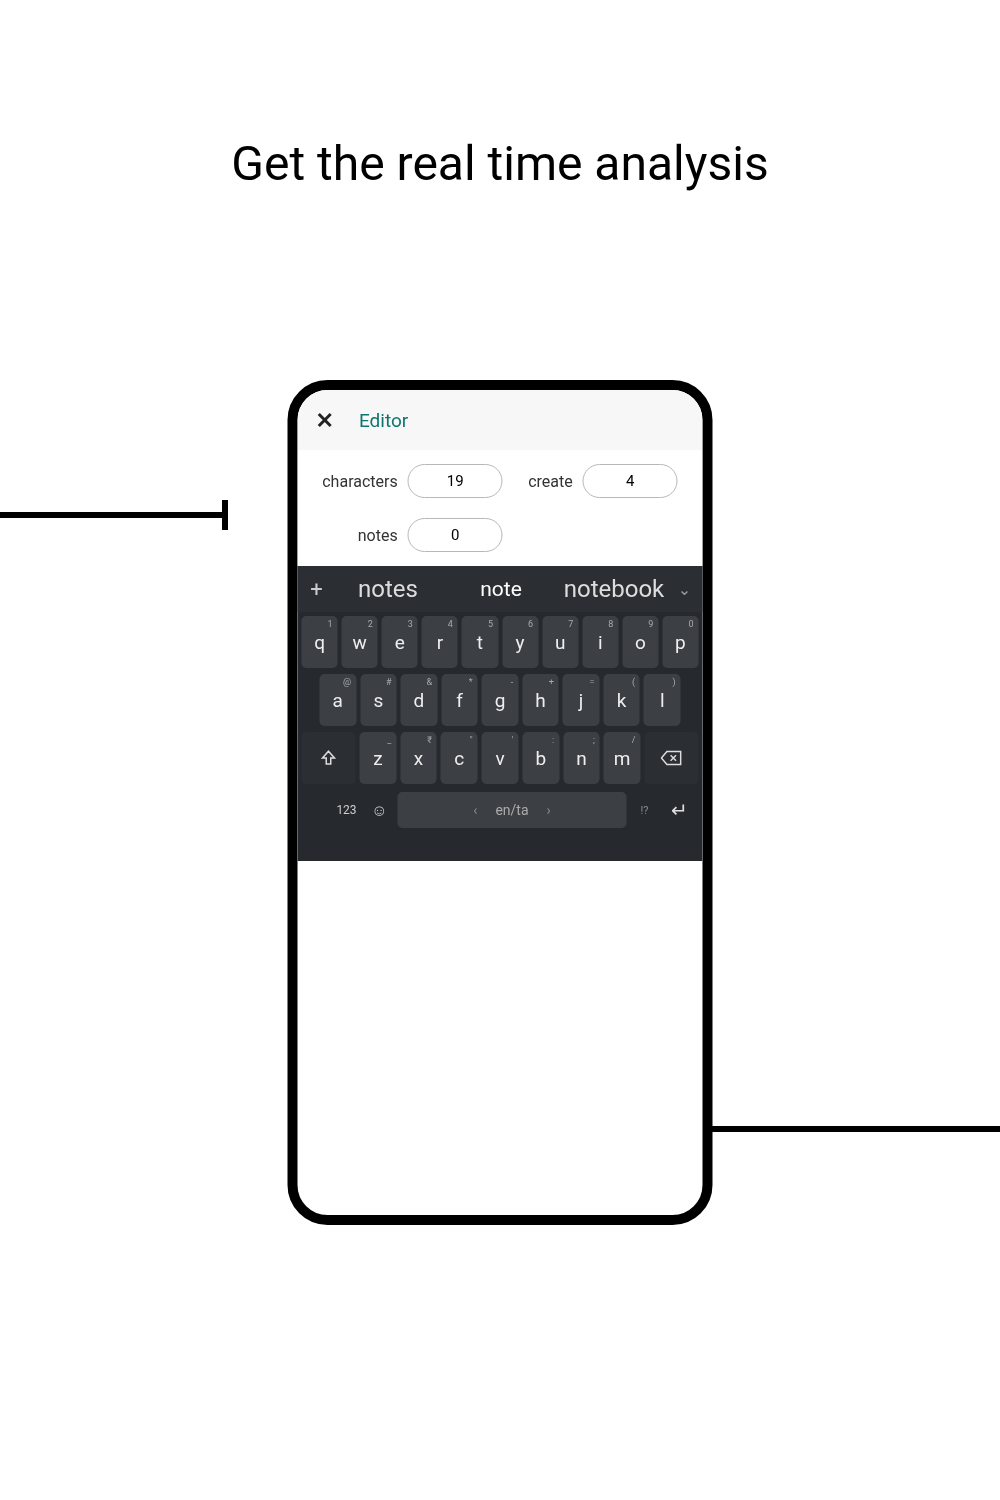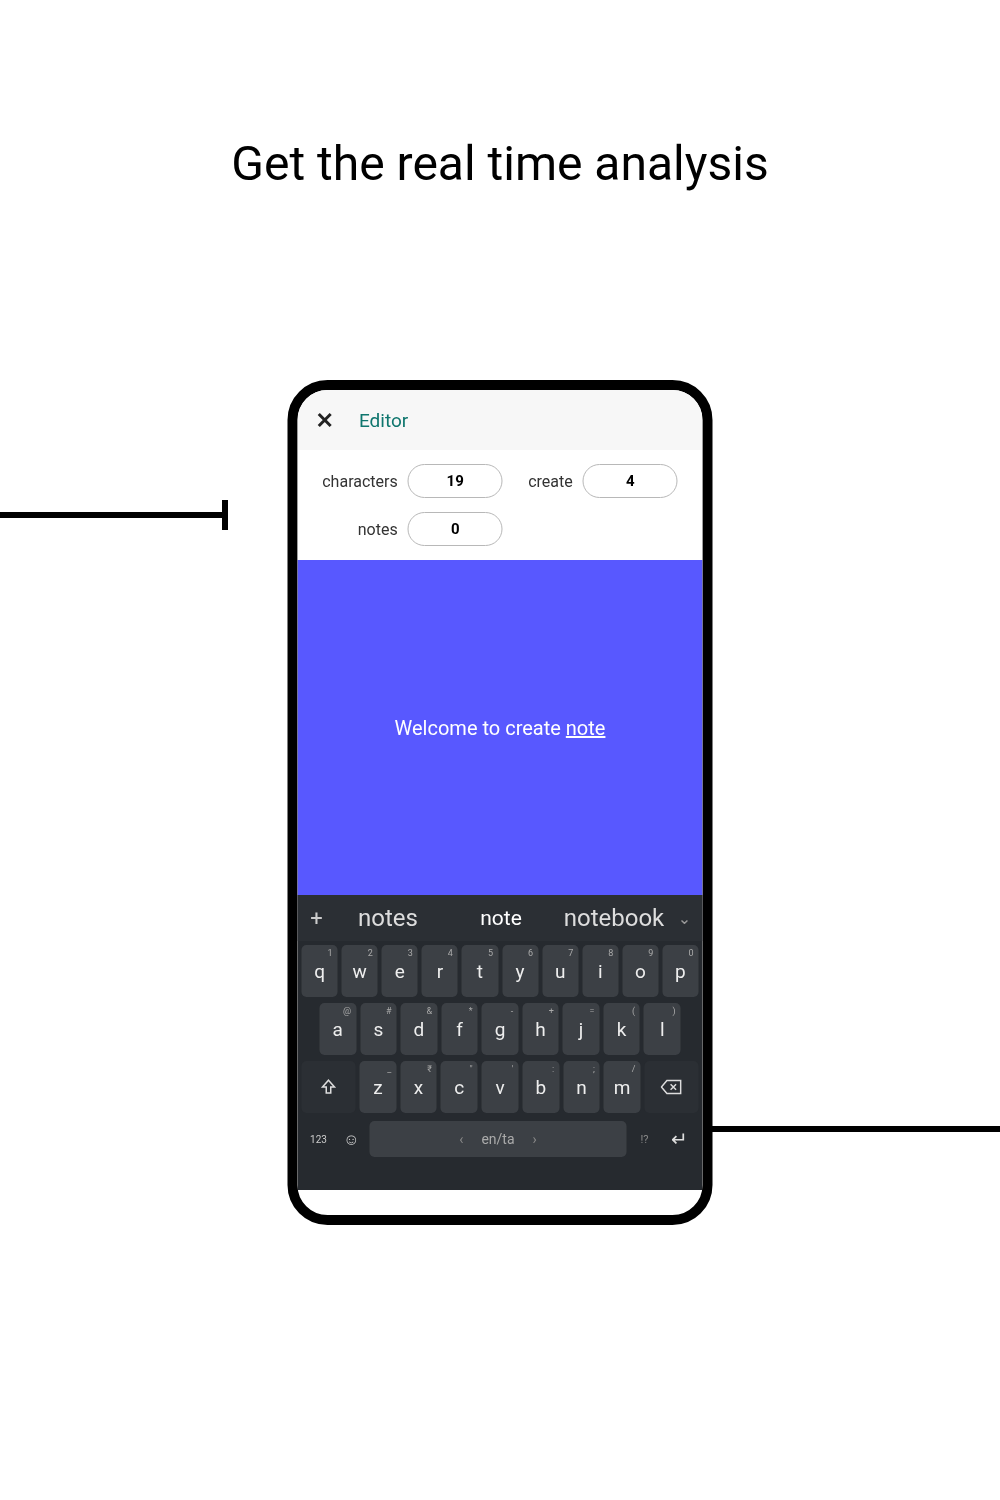--- a/index.html
+++ b/index.html
@@ -81,41 +81,40 @@
       cursor: pointer;
     }
     .header-title {
       font-size: 19px;
       color: #0f766e;
     }
     .stats {
       padding: 14px 12px;
       display: grid;
       grid-template-columns: auto auto auto auto;
-      row-gap: 14px;
+      row-gap: 20px;
       align-items: center;
       background: #fff;
     }
     .stat-label {
       font-size: 16px;
       color: #333;
       text-align: right;
       padding-right: 10px;
     }
     .stat-pill {
       width: 95px;
       height: 34px;
       border: 1.5px solid #b8b8b8;
       border-radius: 17px;
       display: flex;
       align-items: center;
       justify-content: center;
       font-size: 15px;
       color: #000;
-      font-weight: bold;
     }
     .editor-area {
       background: #5858ff;
       height: 335px;
       display: flex;
       align-items: center;
       justify-content: center;
       color: #fff;
       font-size: 20px;
       padding: 0 10px;
@@ -213,21 +212,21 @@
       color: #aaa;
       font-size: 14px;
       gap: 18px;
     }
     .enter-key {
       width: 34px;
       color: #ddd;
       font-size: 20px;
     }
     .emoji-key { width: 24px; font-size: 16px; }
-    .num-key { width: 30px; font-size: 10px; }
+    .num-key { width: 30px; font-size: 12px; margin-left: 28px; }
     .bksp-svg { width: 22px; height: 16px; }
     .shift-svg { width: 18px; height: 18px; }
   </style>
 </head>
 <body>
 
 <div class="heading">
   <span>Get the real time analysis</span><br>
 </div>
 
@@ -245,25 +244,20 @@
     <span class="stat-label">characters</span>
     <span class="stat-pill">19</span>
     <span class="stat-label">create</span>
     <span class="stat-pill">4</span>
     <span class="stat-label">notes</span>
     <span class="stat-pill">0</span>
     <span></span>
       <span></span>
   </div>
 
-  <div class="editor-area">
-    <span>
-      <span>Welcome to create </span><span class="editor-underlined">note</span>
-    </span>
-  </div>
 
   <div class="keyboard">
     <div class="suggest-row">
       <span class="sug-add">+</span>
       <span class="sug">notes</span>
       <span class="sug sug-main">note</span>
       <span class="sug">notebook</span>
       <span class="sug-chev">⌄</span>
     </div>
 

